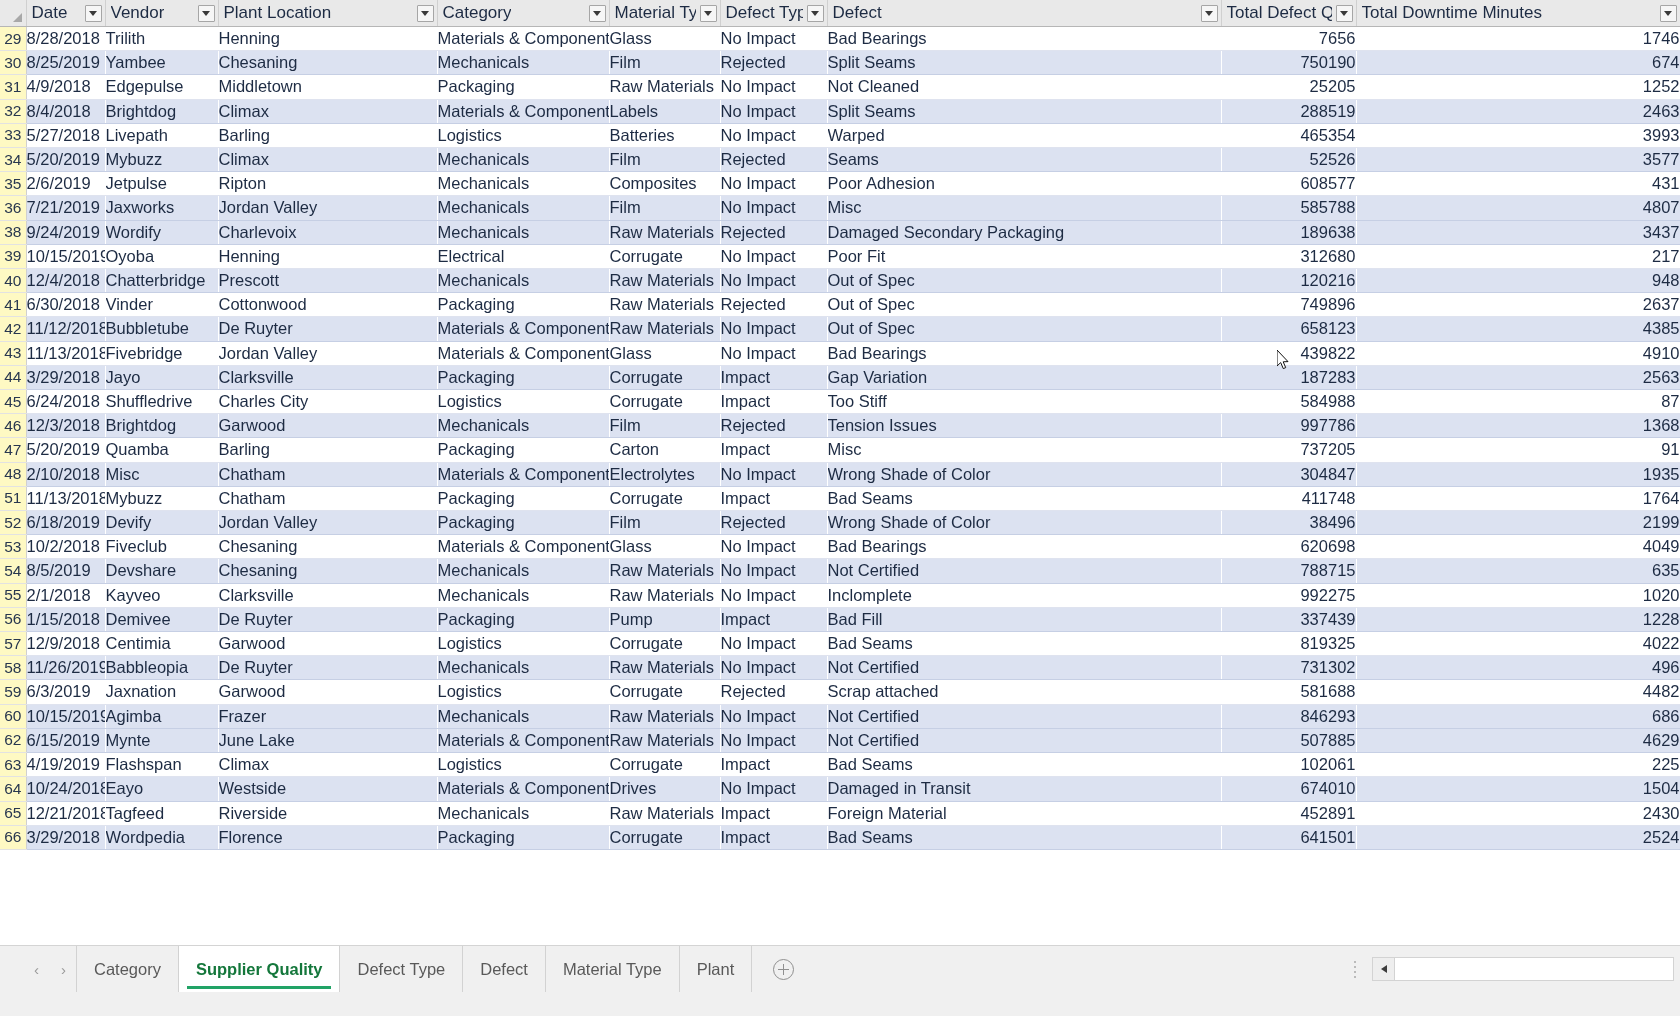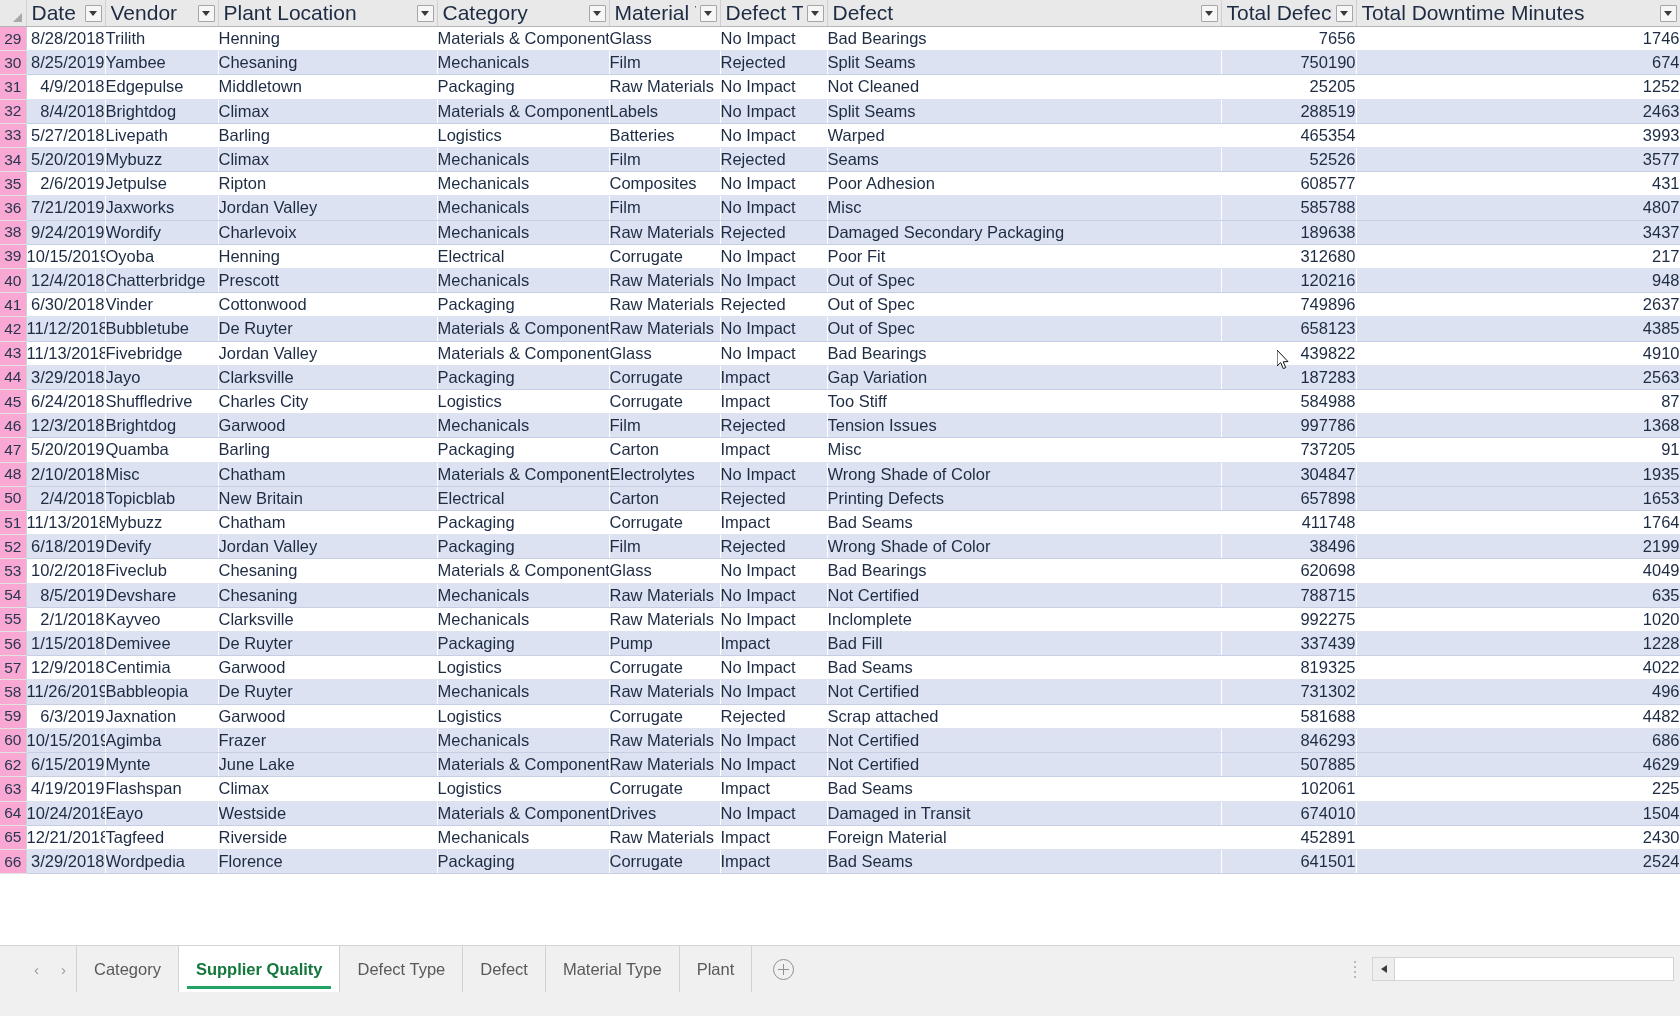--- a/index.html
+++ b/index.html
@@ -53,21 +53,21 @@
   col.c-qty    { width: 135px; }
   col.c-down   { width: 324px; }
 
   
   tr.hdr { height: 26px; }
   tr.hdr th {
     background: #e9e9e9;
     border-right: 1px solid #d0d0d0;
     border-bottom: 1px solid #b6b6b6;
     color: #1d2b43;
-    font-size: 21px;
+    font-size: 17px;
     text-align: right;
     position: relative;
     vertical-align: middle;
   }
   th.corner {
     background: #e9e9e9;
     border-right: 1px solid #d0d0d0;
     border-bottom: 1px solid #b6b6b6;
     padding: 0;
   }
@@ -99,39 +99,39 @@
   .filter-caret {
     width: 0; height: 0;
     border-left: 4px solid transparent;
     border-right: 4px solid transparent;
     border-top: 5px solid #3a3a3a;
   }
 
   
   tr.drow { height: 23.2px; }
   td.gutter {
-    background: #f9a8d4;
+    background: #fef9c3;
     border-right: 1px solid #d0d0d0;
     border-bottom: 1px solid #e2e2e2;
     color: #28374f;
     font-size: 15.5px;
     text-align: center;
     vertical-align: middle;
   }
   td.cell {
     border-right: 1px solid #ffffff;
     vertical-align: middle;
     padding: 0 6px;
     line-height: 23.2px;
   }
   tr.band-odd  td.cell { background: #ffffff; border-bottom: 1px solid #dfe3ef; }
   tr.band-even td.cell { background: #dce2f1; border-bottom: 1px solid #c6cfe4; }
   tr.band-even td.cell { border-right: 1px solid #ffffff; }
   td.num { text-align: right; padding-right: 9px; }
-  td.date { text-align: right; padding-right: 3px; }
+  td.date { text-align: left; padding-right: 3px; }
   td.vendor { padding-left: 4px; }
 
   
   .cursor {
     position: absolute;
     left: 1277px; top: 350px;
     width: 13px; height: 20px;
     pointer-events: none;
     z-index: 40;
   }
@@ -571,32 +571,20 @@
             <td class="cell date">2/10/2018</td>
             <td class="cell vendor">Misc</td>
             <td class="cell">Chatham</td>
             <td class="cell">Materials &amp; Components</td>
             <td class="cell">Electrolytes</td>
             <td class="cell">No Impact</td>
             <td class="cell">Wrong Shade of Color</td>
             <td class="cell num">304847</td>
             <td class="cell num">1935</td>
           </tr>
-          <tr class="drow band-even">
-            <td class="gutter">50</td>
-            <td class="cell date">2/4/2018</td>
-            <td class="cell vendor">Topicblab</td>
-            <td class="cell">New Britain</td>
-            <td class="cell">Electrical</td>
-            <td class="cell">Carton</td>
-            <td class="cell">Rejected</td>
-            <td class="cell">Printing Defects</td>
-            <td class="cell num">657898</td>
-            <td class="cell num">1653</td>
-          </tr>
           <tr class="drow band-odd">
             <td class="gutter">51</td>
             <td class="cell date">11/13/2018</td>
             <td class="cell vendor">Mybuzz</td>
             <td class="cell">Chatham</td>
             <td class="cell">Packaging</td>
             <td class="cell">Corrugate</td>
             <td class="cell">Impact</td>
             <td class="cell">Bad Seams</td>
             <td class="cell num">411748</td>

